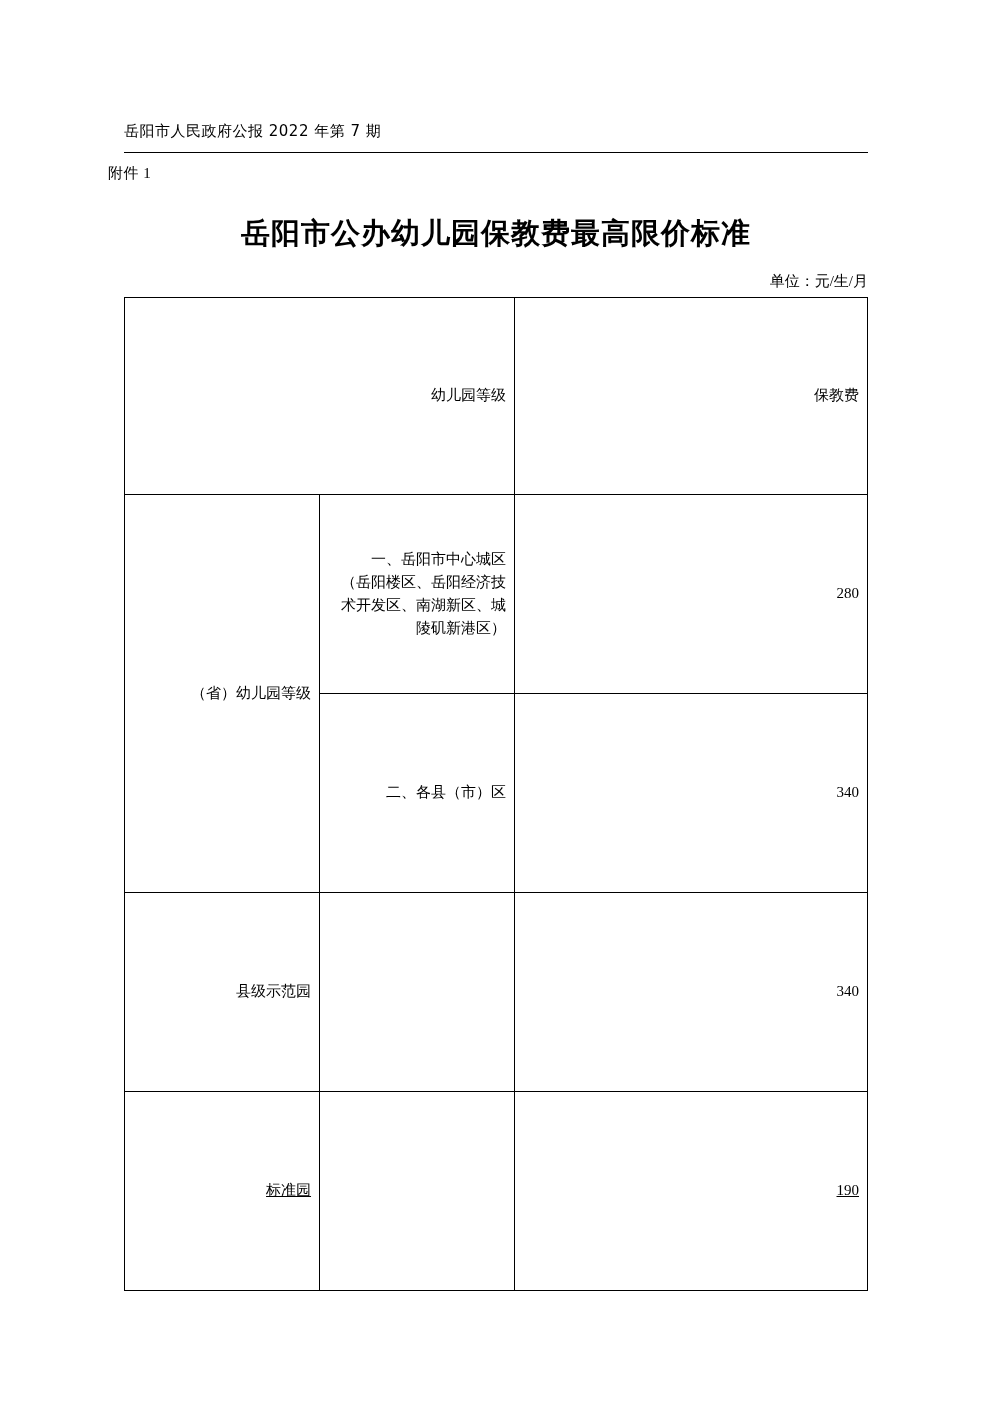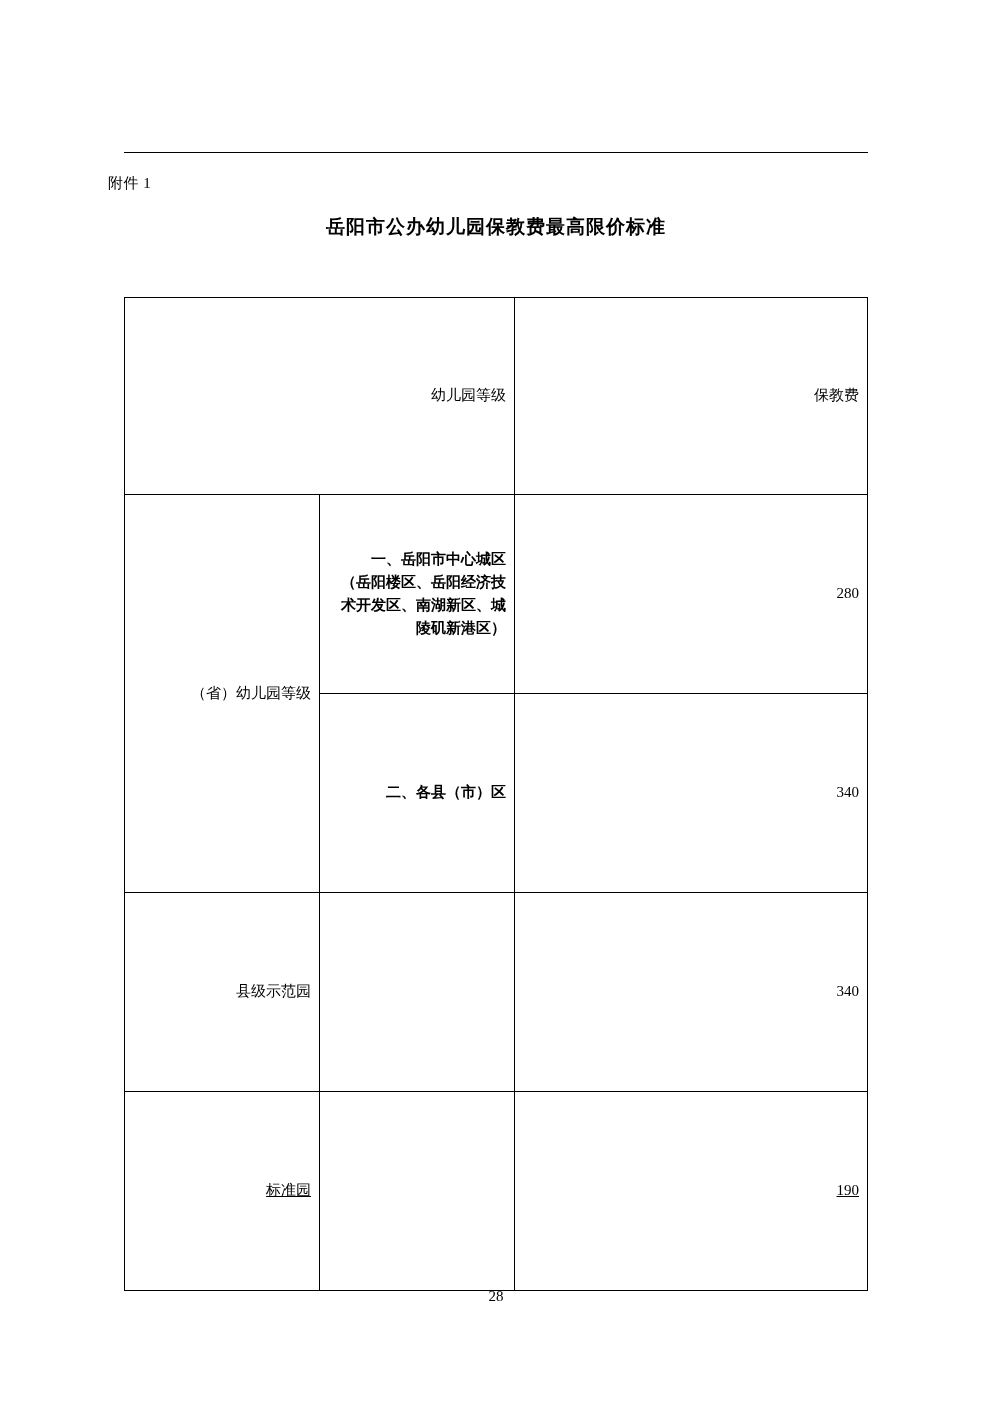--- a/index.html
+++ b/index.html
@@ -34,35 +34,35 @@
   .header-rule {
     position: absolute;
     top: 152px;
     left: 124px;
     width: 744px;
     height: 1px;
     background: #000;
   }
   .attachment-label {
     position: absolute;
-    top: 174px;
+    top: 164px;
     left: 108px;
     font-family: "Liberation Serif", "DejaVu Serif", serif;
     font-size: 15px;
     letter-spacing: 0.5px;
   }
   .doc-title {
     position: absolute;
     top: 214px;
     left: 0;
     width: 992px;
     text-align: center;
     font-family: "DejaVu Sans", "Liberation Sans", sans-serif;
     font-weight: bold;
-    font-size: 19px;
+    font-size: 29px;
     letter-spacing: 1px;
   }
   .unit-note {
     position: absolute;
     top: 272px;
     left: 0;
     width: 868px;
     text-align: right;
     font-size: 15px;
     font-family: "Liberation Serif", "DejaVu Serif", serif;
@@ -87,43 +87,44 @@
   td.col-a { width: 277px; }
   td.col-b { width: 216px; }
   td.col-c { width: 249px; }
   .h-row td { height: 188px; }
   .r1 td { height: 190px; }
   .r2 td { height: 190px; }
   .r3 td { height: 190px; margin-left: 18px; }
   .r4 td { height: 190px; text-decoration: underline; }
   .multiline {
     white-space: pre-line;
-    font-weight: bold;
   }
   .page-number {
     position: absolute;
     top: 1288px;
     left: 0;
     width: 992px;
     text-align: center;
     font-size: 15px;
     font-family: "Liberation Serif", "DejaVu Serif", serif;
   }
 </style>
 </head>
 <body>
 
 <div class="page">
 
+  <div class="header">岳阳市人民政府公报  2022 年第 7 期</div>
   <div class="header-rule"></div>
 
   <div class="attachment-label">附件 1</div>
 
   <div class="doc-title">岳阳市公办幼儿园保教费最高限价标准</div>
 
+  <div class="unit-note">单位：元/生/月</div>
 
   <table class="fee-table">
     <tbody>
       <tr class="h-row">
         <td class="col-a" colspan="2">幼儿园等级</td>
         <td class="col-c">保教费</td>
       </tr>
       <tr class="r1">
         <td class="col-a" rowspan="2">（省）幼儿园等级</td>
         <td class="col-b multiline">一、岳阳市中心城区
@@ -140,15 +141,14 @@
         <td class="col-c">340</td>
       </tr>
       <tr class="r4">
         <td class="col-a">标准园</td>
         <td class="col-b"></td>
         <td class="col-c">190</td>
       </tr>
     </tbody>
   </table>
 
-  <div class="page-number">28</div>
 
 </div>
 
 </body></html>

